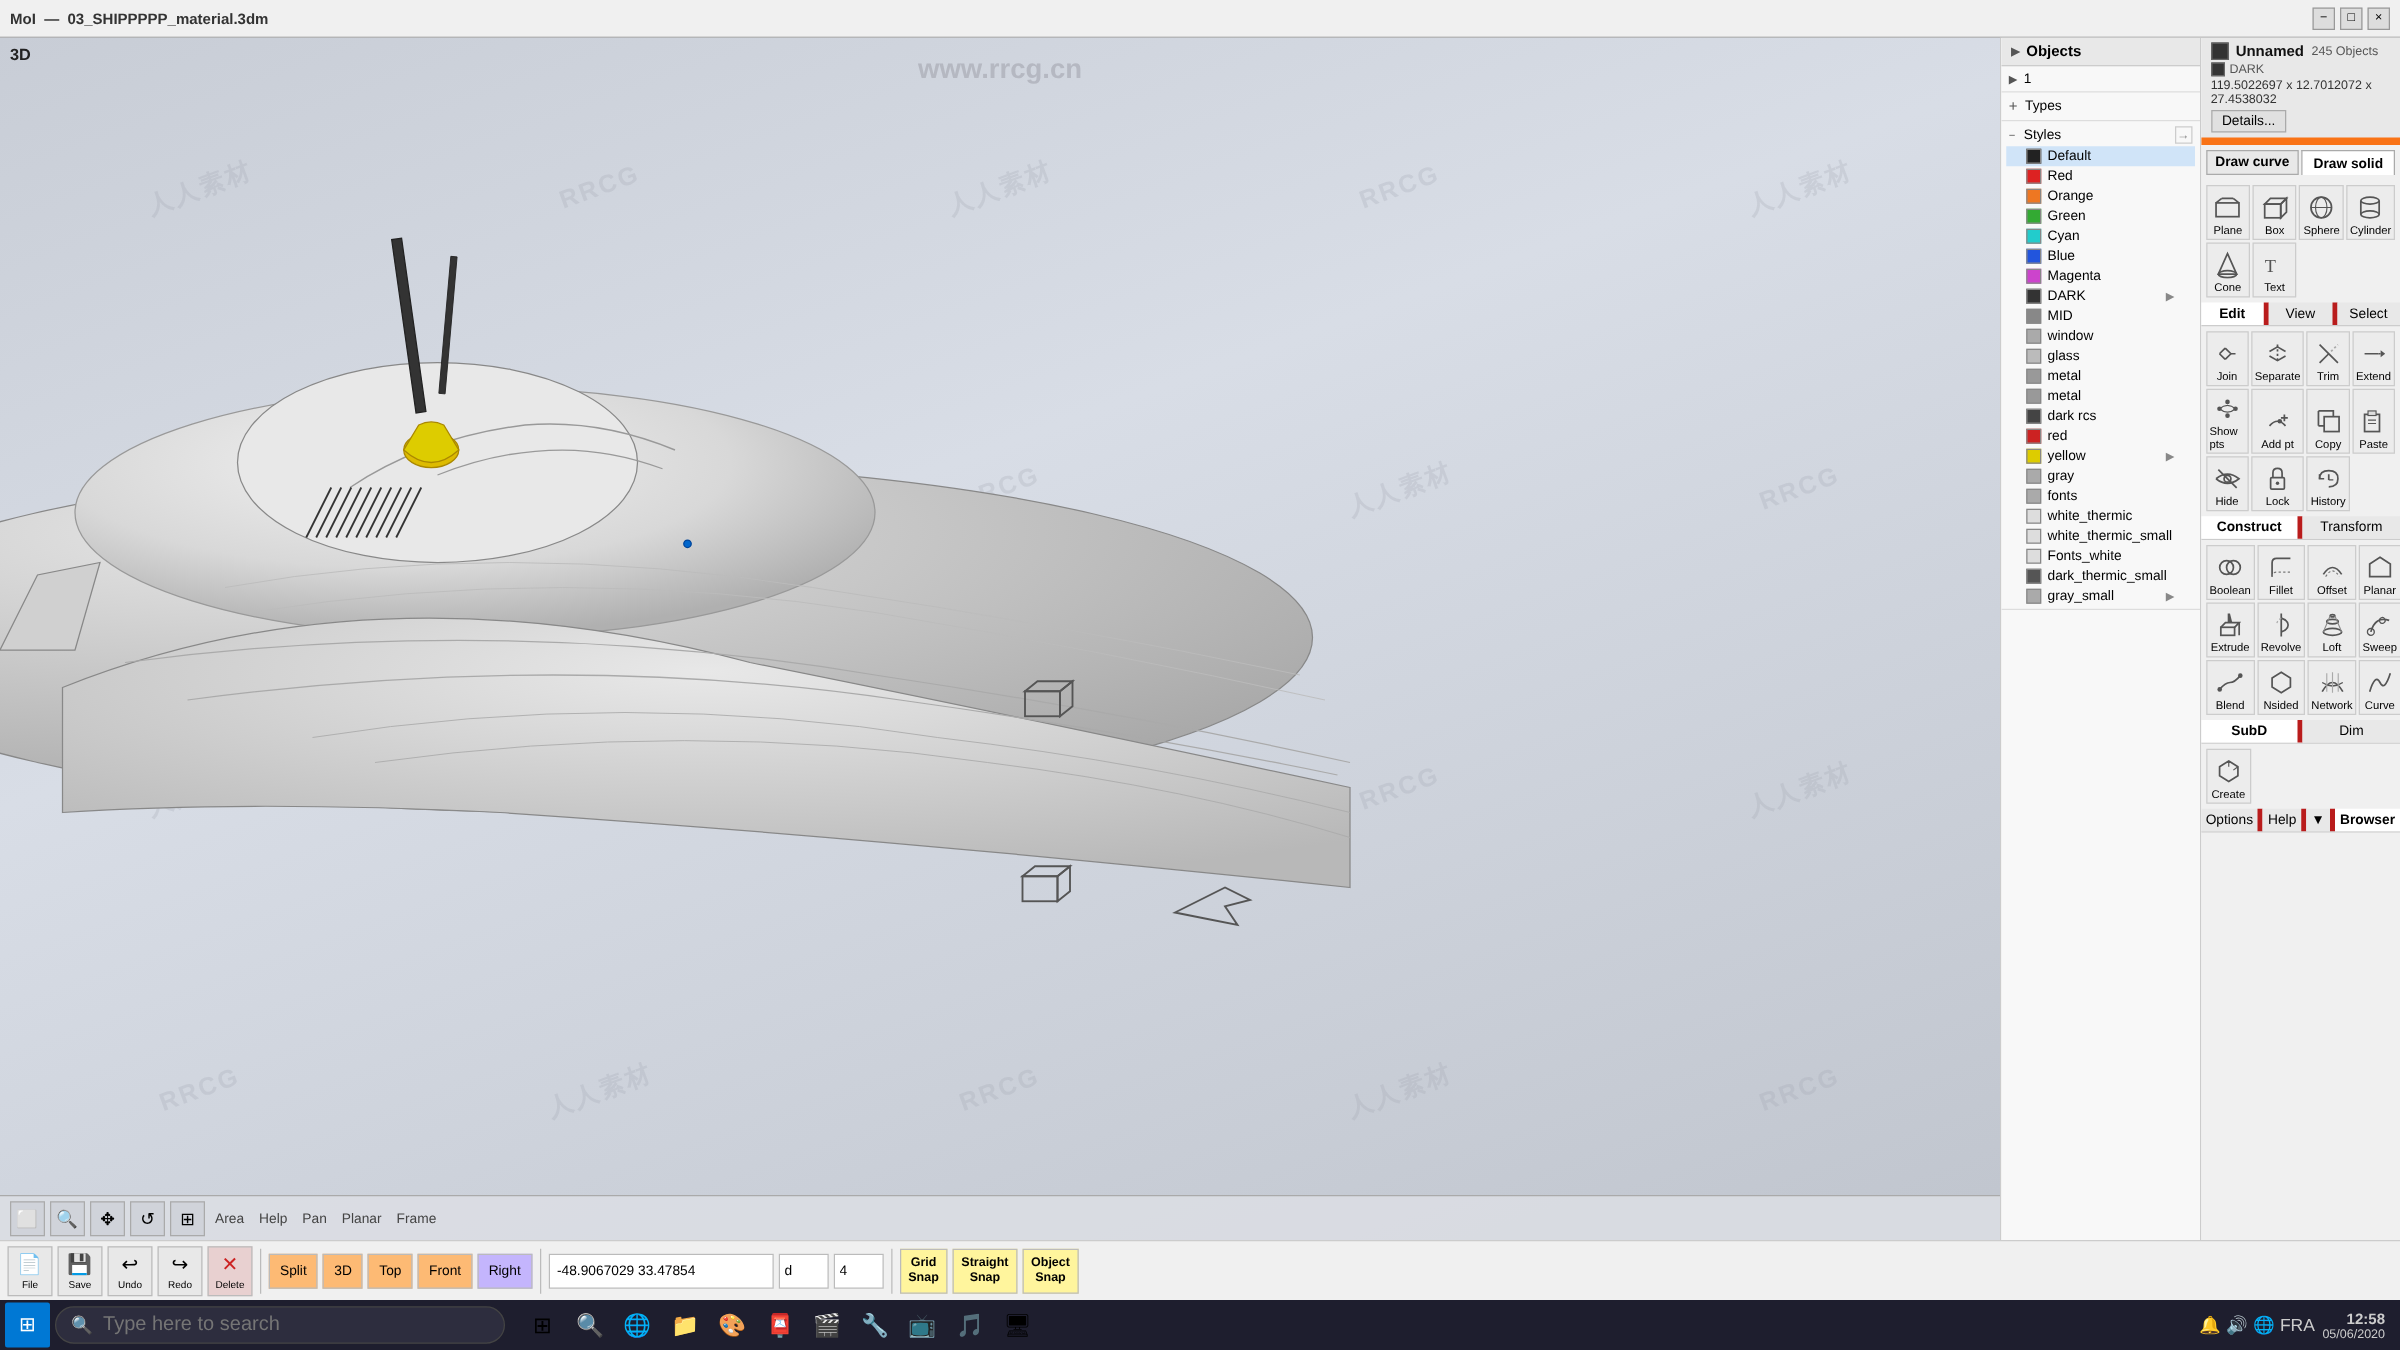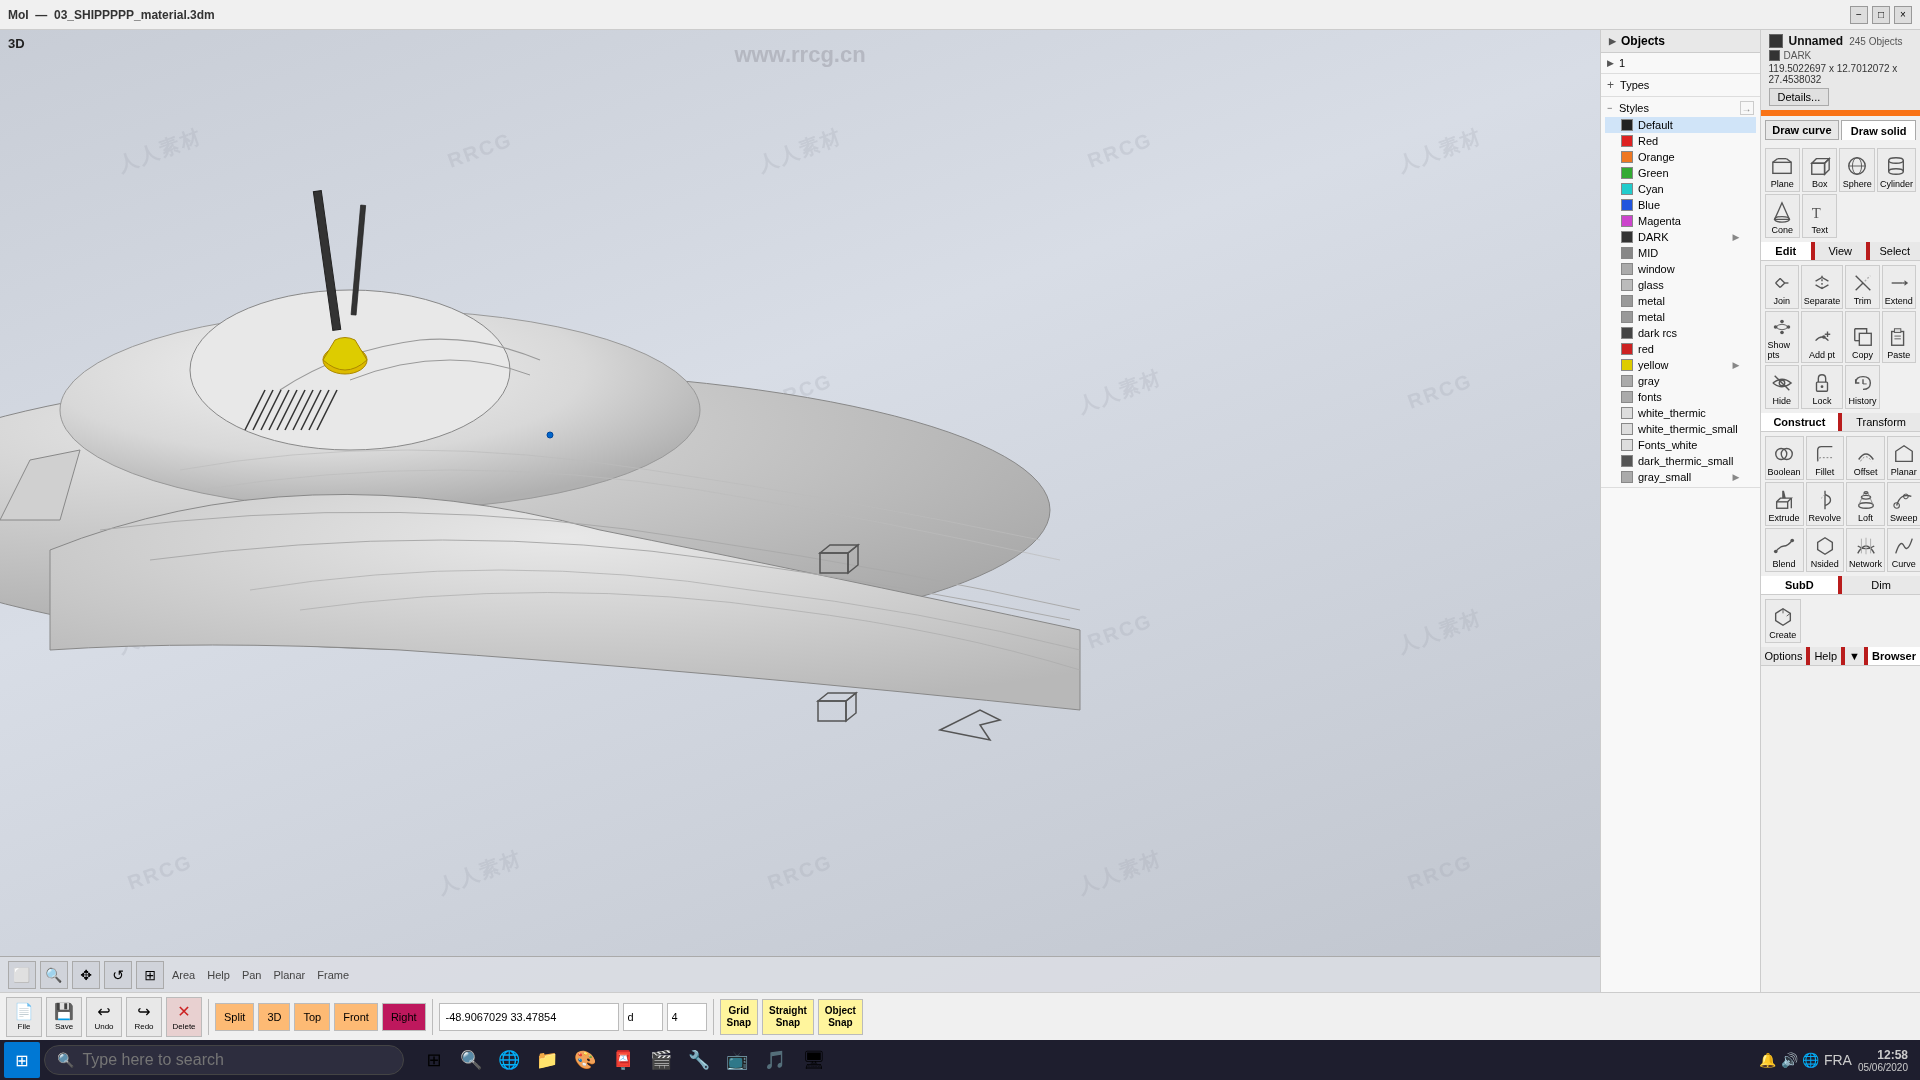--- a/index.html
+++ b/index.html
@@ -1013,21 +1013,21 @@
   </div>
   <div class="bottom-btn" style="background:#e8d0d0;">
     <div class="bottom-btn-icon" style="color:#cc2222;">✕</div>
     <span>Delete</span>
   </div>
   <div class="bottom-divider"></div>
   <div class="bottom-view-btn">Split</div>
   <div class="bottom-view-btn">3D</div>
   <div class="bottom-view-btn">Top</div>
   <div class="bottom-view-btn">Front</div>
-  <div class="bottom-view-btn" style="background:#be185d;">Right</div>
+  <div class="bottom-view-btn" style="background:#c4b5fd;">Right</div>
   <div class="bottom-divider"></div>
   <div class="bottom-coords">
     <span>-48.9067029  33.47854</span>
   </div>
   <input class="bottom-input" value="d" style="">
   <input class="bottom-input" value="4" style="">
   <div class="bottom-divider"></div>
   <div class="bottom-snap-btn">
     <span>Grid</span>
     <span>Snap</span>

